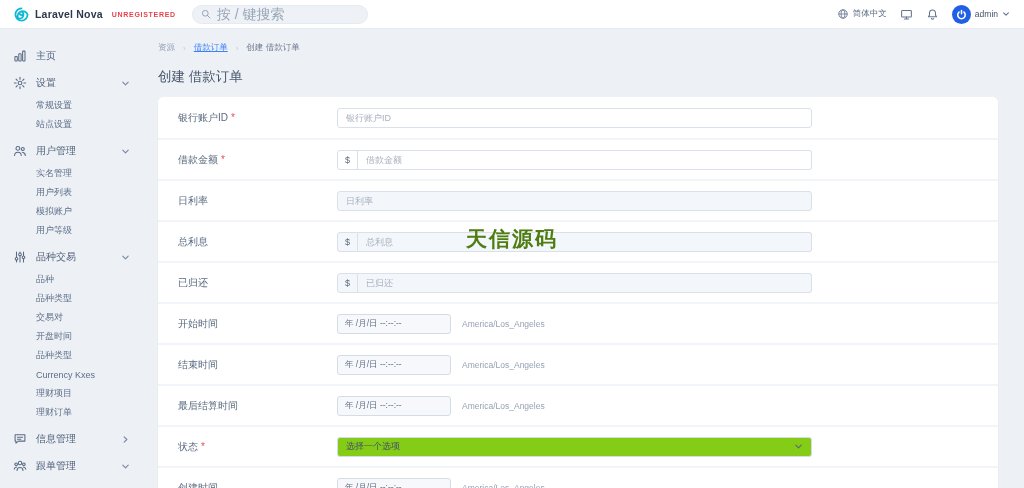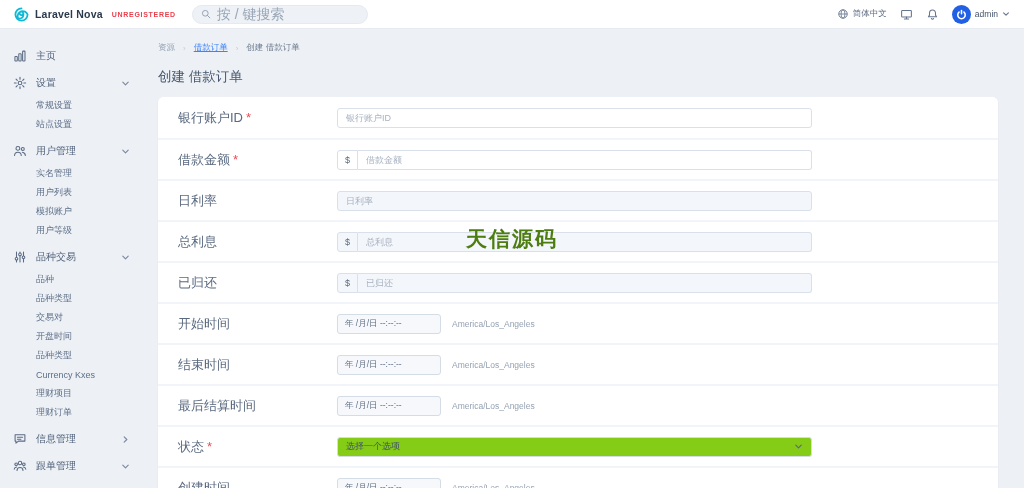--- a/index.html
+++ b/index.html
@@ -41,35 +41,35 @@
   .breadcrumb { display:flex; align-items:center; gap:8px; font-size:8.5px; height:10px; }
   .bc-item { color:#95a2b3; cursor:pointer; }
   .bc-sep { color:#c3ccd8; font-size:8px; }
   .bc-link { color:#3f83f8; text-decoration:underline; cursor:pointer; }
   .bc-current { color:#6d7b8e; }
   .page-title { margin-top:15px; font-size:13.5px; color:#47566c; }
   .card { margin-top:11px; background:#fff; border-radius:6px; box-shadow:0 1px 2px rgba(23,43,77,.07); overflow:hidden; }
 
   .frow { display:flex; align-items:center; height:41px; padding:0 20px; border-top:2px solid #f1f4f8; background:#fff; }
   .frow:first-child { border-top:none; }
-  .flabel { flex:0 0 159px; font-size:13px; color:#5a6a80; }
+  .flabel { flex:0 0 159px; font-size:10px; color:#5a6a80; }
   .req { color:#ef4b57; margin-left:3px; }
 
   .text-input { width:475px; height:20px; border:1px solid #d9e0ea; border-radius:3px; background:#fff;
                 font-size:9px; color:#55657a; padding:0 8px; outline:none; font-family:inherit; }
   .text-input::placeholder { color:#a8b2c1; }
   .cur-group { display:flex; }
   .cur-prefix { width:21px; height:20px; border:1px solid #d9e0ea; border-radius:3px 0 0 3px; background:#fff;
                 display:flex; align-items:center; justify-content:center; font-size:9px; color:#5a6a80; }
   .cur-input { width:454px; height:20px; border:1px solid #d9e0ea; border-left:none; border-radius:0 3px 3px 0;
                background:#fff; font-size:9px; color:#55657a; padding:0 8px; outline:none; font-family:inherit; }
   .cur-input::placeholder { color:#a8b2c1; }
   .ro { background:#f3f6fa !important; }
 
-  .date-box { width:104px; height:20px; border:1px solid #d4dce6; border-radius:3px; background:#f6f8fb;
+  .date-box { width:114px; height:20px; border:1px solid #d4dce6; border-radius:3px; background:#f6f8fb;
               display:flex; align-items:center; padding:0 7px; font-size:8.5px; color:#5f6e84; cursor:text; white-space:nowrap; }
   .tz { margin-left:11px; font-size:8.5px; color:#95a2b3; }
 
   .select-box { width:475px; height:20px; border:1px solid #d4dce6; border-radius:3px; background:#84cc16;
                 display:flex; align-items:center; padding:0 8px; font-size:9px; color:#42526b; cursor:pointer; }
   .select-box .schev { margin-left:auto; width:9px; height:9px; color:#5a6a80; display:flex; }
 
   .watermark { position:absolute; left:512px; top:239px; transform:translate(-50%,-50%);
                font-size:21px; font-weight:bold; letter-spacing:2px; z-index:9; pointer-events:none; }
 </style>

